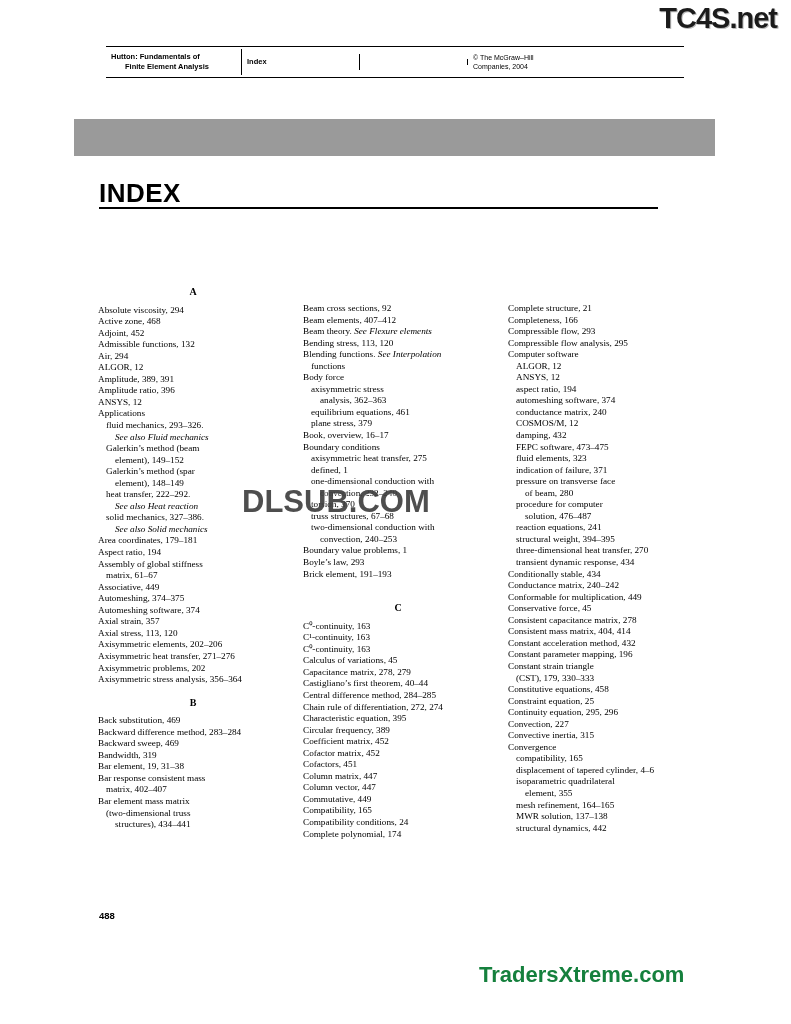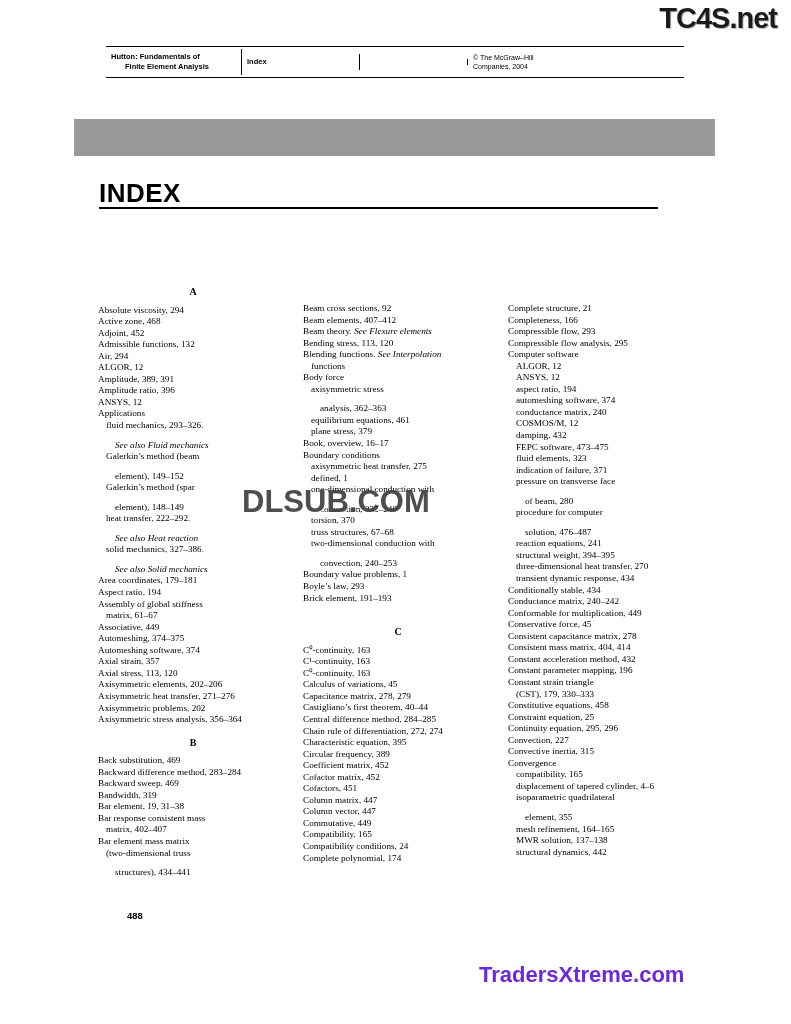--- a/index.html
+++ b/index.html
@@ -40,21 +40,21 @@
     opacity: 0.92;
     text-shadow: 1px 1px 0 rgba(255,255,255,0.6);
   }
   .wm-bottom {
     position: absolute;
     top: 962px;
     left: 479px;
     font-family: "Liberation Sans", sans-serif;
     font-weight: bold;
     font-size: 22px;
-    color: #6d28d9;
+    color: #15803d;
   }
 
   
   .header-table {
     position: absolute;
     top: 46px;
     left: 106px;
     width: 578px;
     border-top: 1px solid #000;
     border-bottom: 1px solid #000;
@@ -136,33 +136,32 @@
     font-size: 10px;
     margin: 0 0 7px 0;
   }
 
   .entry {
     margin: 0;
     padding-left: 8px;
     text-indent: -8px;
   }
   .sub1 { padding-left: 17px; text-indent: -9px; }
-  .sub2 { padding-left: 26px; text-indent: -9px; margin-top: 8px; }
+  .sub2 { padding-left: 26px; text-indent: -9px; }
   .ital { font-style: italic; }
   .blank { height: 11px; }
 
   
   .folio {
     position: absolute;
     top: 910px;
     left: 99px;
     font-family: "Liberation Sans", sans-serif;
     font-weight: bold;
     font-size: 9.5px;
-    margin-left: 28px;
   }
 </style>
 </head>
 <body>
 
 <div class="header-table">
   <div class="header-row">
     <div class="header-cell hc1">
       <div class="l1">Hutton: Fundamentals of</div>
       <div class="l2">Finite Element Analysis</div>

